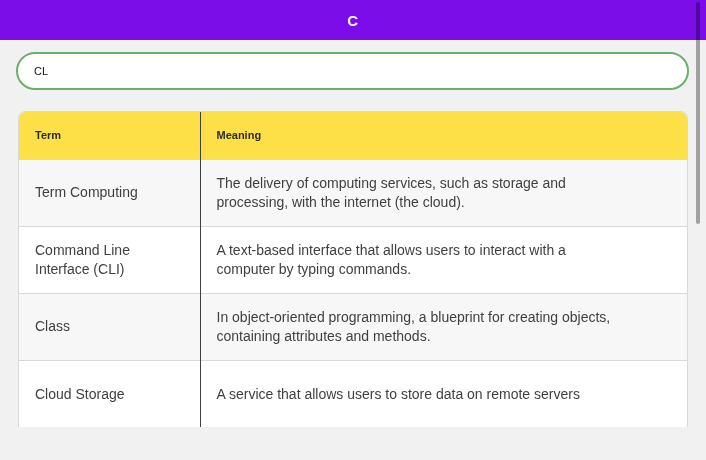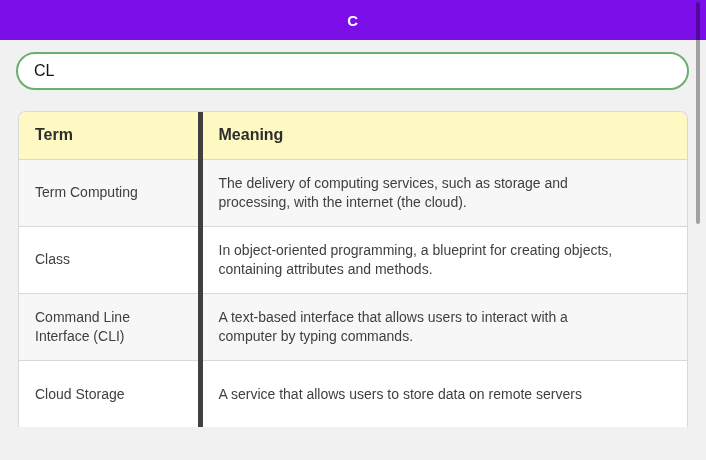--- a/index.html
+++ b/index.html
@@ -33,62 +33,62 @@
   }
   .search-input {
     display: block;
     width: 100%;
     height: 38px;
     background: #ffffff;
     border: 2px solid #6cae6c;
     border-radius: 19px;
     padding: 0 16px;
     font-family: "Liberation Sans", sans-serif;
-    font-size: 16px;
+    font-size: 11px;
     color: #111111;
     outline: none;
   }
   
   .table-card {
     margin: 21px 18px 0 18px;
     border: 1px solid #d8d8d8;
     border-bottom: none;
     border-radius: 8px 8px 0 0;
     overflow: hidden;
     background: #ffffff;
   }
   table {
     width: 100%;
     border-collapse: collapse;
     table-layout: fixed;
   }
   thead th {
-    background: #fef9c3;
+    background: #fde047;
     height: 47px;
-    font-size: 16px;
+    font-size: 11px;
     font-weight: 700;
     color: #2d2d2d;
     text-align: left;
     vertical-align: middle;
     padding: 0 14px 0 16px;
   }
   tbody td {
     border-top: 1px solid #d8d8d8;
     height: 67px;
     font-size: 14px;
     color: #3f3f3f;
     text-align: left;
     vertical-align: middle;
     line-height: 18.5px;
     padding: 0 18px 0 16px;
     white-space: pre-line;
   }
   tbody tr:nth-child(odd) td { background: #f7f7f7; }
   tbody tr:nth-child(even) td { background: #ffffff; }
-  th.col-meaning, td.cell-meaning { border-left: 5px solid #404040; }
+  th.col-meaning, td.cell-meaning { border-left: 1px solid #404040; }
   
   .scroll-thumb {
     position: absolute;
     left: 696px;
     top: 2px;
     width: 4px;
     height: 222px;
     background: rgba(0, 0, 0, 0.33);
     border-radius: 2px;
     z-index: 10;
@@ -119,29 +119,29 @@
           <th class="col-meaning">Meaning</th>
         </tr>
       </thead>
       <tbody>
         <tr>
           <td class="cell-term">Term Computing</td>
           <td class="cell-meaning">The delivery of computing services, such as storage and
 processing, with the internet (the cloud).</td>
         </tr>
         <tr>
-          <td class="cell-term">Class</td>
-          <td class="cell-meaning">In object-oriented programming, a blueprint for creating objects,
-containing attributes and methods.</td>
-        </tr>
-        <tr>
           <td class="cell-term">Command Line
 Interface (CLI)</td>
           <td class="cell-meaning">A text-based interface that allows users to interact with a
 computer by typing commands.</td>
+        </tr>
+        <tr>
+          <td class="cell-term">Class</td>
+          <td class="cell-meaning">In object-oriented programming, a blueprint for creating objects,
+containing attributes and methods.</td>
         </tr>
         <tr>
           <td class="cell-term">Cloud Storage</td>
           <td class="cell-meaning">A service that allows users to store data on remote servers</td>
         </tr>
       </tbody>
     </table>
   </div>
 
   <div class="scroll-thumb"></div>

